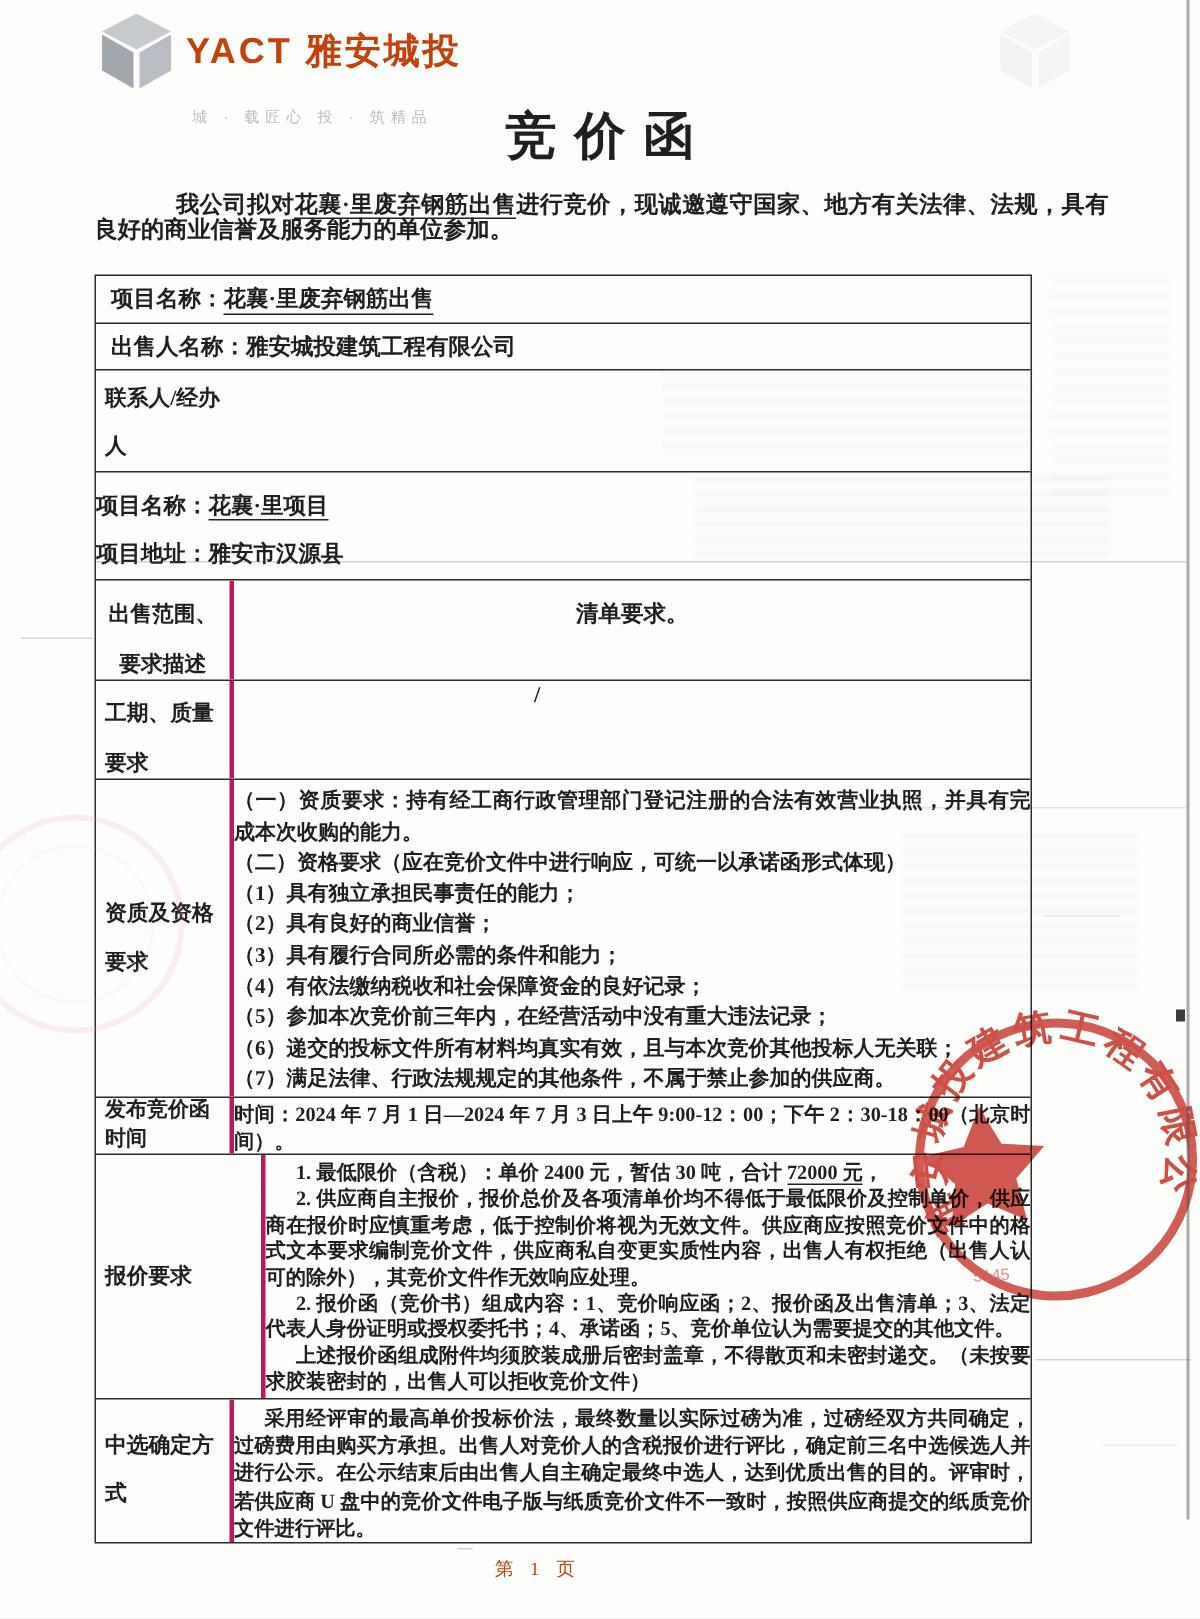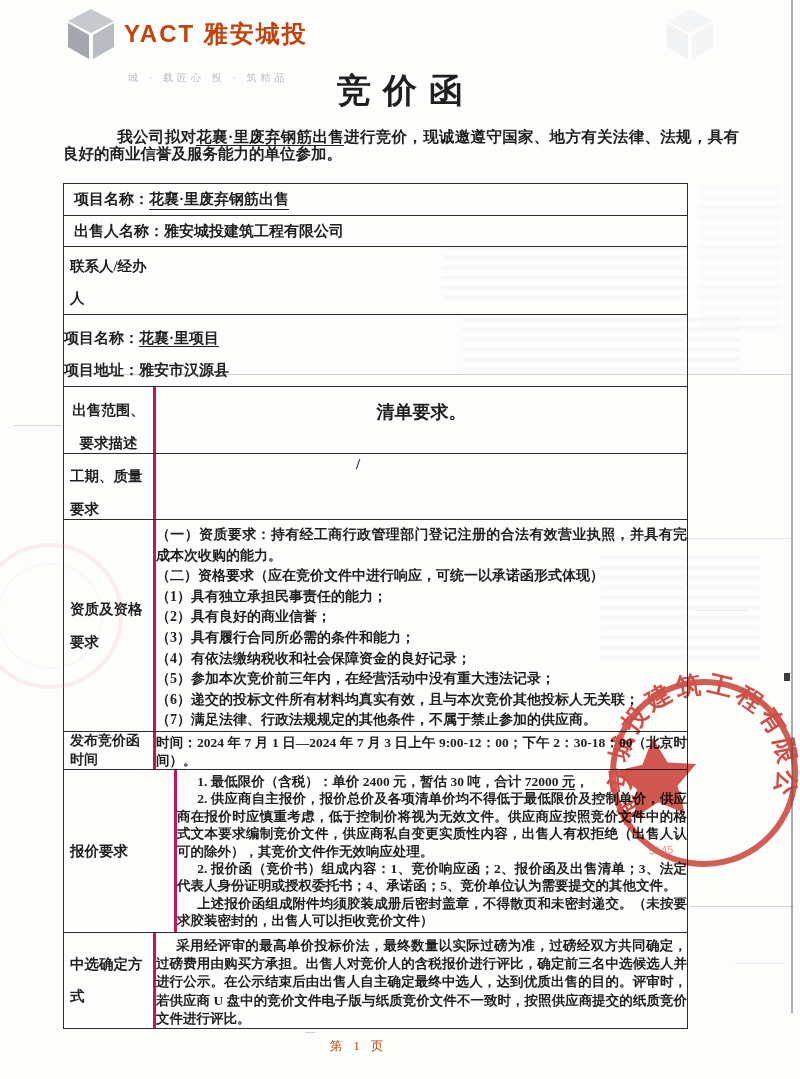--- a/index.html
+++ b/index.html
@@ -34,21 +34,21 @@
     display:flex;align-items:center;}
   .content-cell{flex:1;padding:0 0;font-weight:600;}
   .full-cell{flex:1;padding:4px 10px;font-size:15px;font-weight:700;display:flex;align-items:center;}
   .r1{height:31px;} .r2{height:31px;}
   .r3{height:68px;flex-direction:column;} .r3 .cell{padding-top:9px;display:block;}
   .r3 .label-cell{line-height:2.2;padding-top:4px;}
   .c-name{width:176px;flex:0 0 176px;font-size:15px;font-weight:700;padding:0 12px;}
   .c-mlabel{width:104px;flex:0 0 104px;font-size:15px;font-weight:700;padding:0 12px;}
   .c-mvalue{flex:1;font-size:17px;font-weight:500;padding:0 22px;font-family:"Liberation Serif","DejaVu Serif",serif;}
   .r4{height:72px;} .r4 .content-cell{padding-top:7px;font-size:15px;line-height:2.15;}
-  .r5{height:67px;text-align:center;} .r5 .content-cell{padding-top:13px;font-size:18px;}
+  .r5{height:67px;text-align:center;} .r5 .content-cell{padding-top:13px;font-size:15px;}
   .r5 .label-cell,.r4 .label-cell{align-items:flex-start;padding-top:7px;}
   .r6{height:66px;} .r6 .content-cell{padding-top:2px;font-size:15px;}
   .r6 .slash{padding-left:200px;display:block;}
   .r6 .label-cell{align-items:flex-start;padding-top:6px;}
   .r7{height:212px;} .r7 .content-cell{padding-top:5px;font-size:14px;line-height:20.6px;text-align:justify;}
   .r8{height:38px;} .r8 .label-cell{line-height:1.35;font-size:14px;align-items:center;}
   .r8 .content-cell{font-size:13.5px;line-height:17.5px;padding-top:2px;display:flex;flex-direction:column;justify-content:center;text-align:justify;}
   .r9{height:163px;} .r9 .content-cell{font-size:13.5px;line-height:17.4px;padding-top:3px;text-align:justify;margin-left:21px;}
   .r9 p,.r7 p{margin:0;} .indent{text-indent:1.5em;}
   .r10{height:96px;} .r10 .label-cell{line-height:2.2;}

